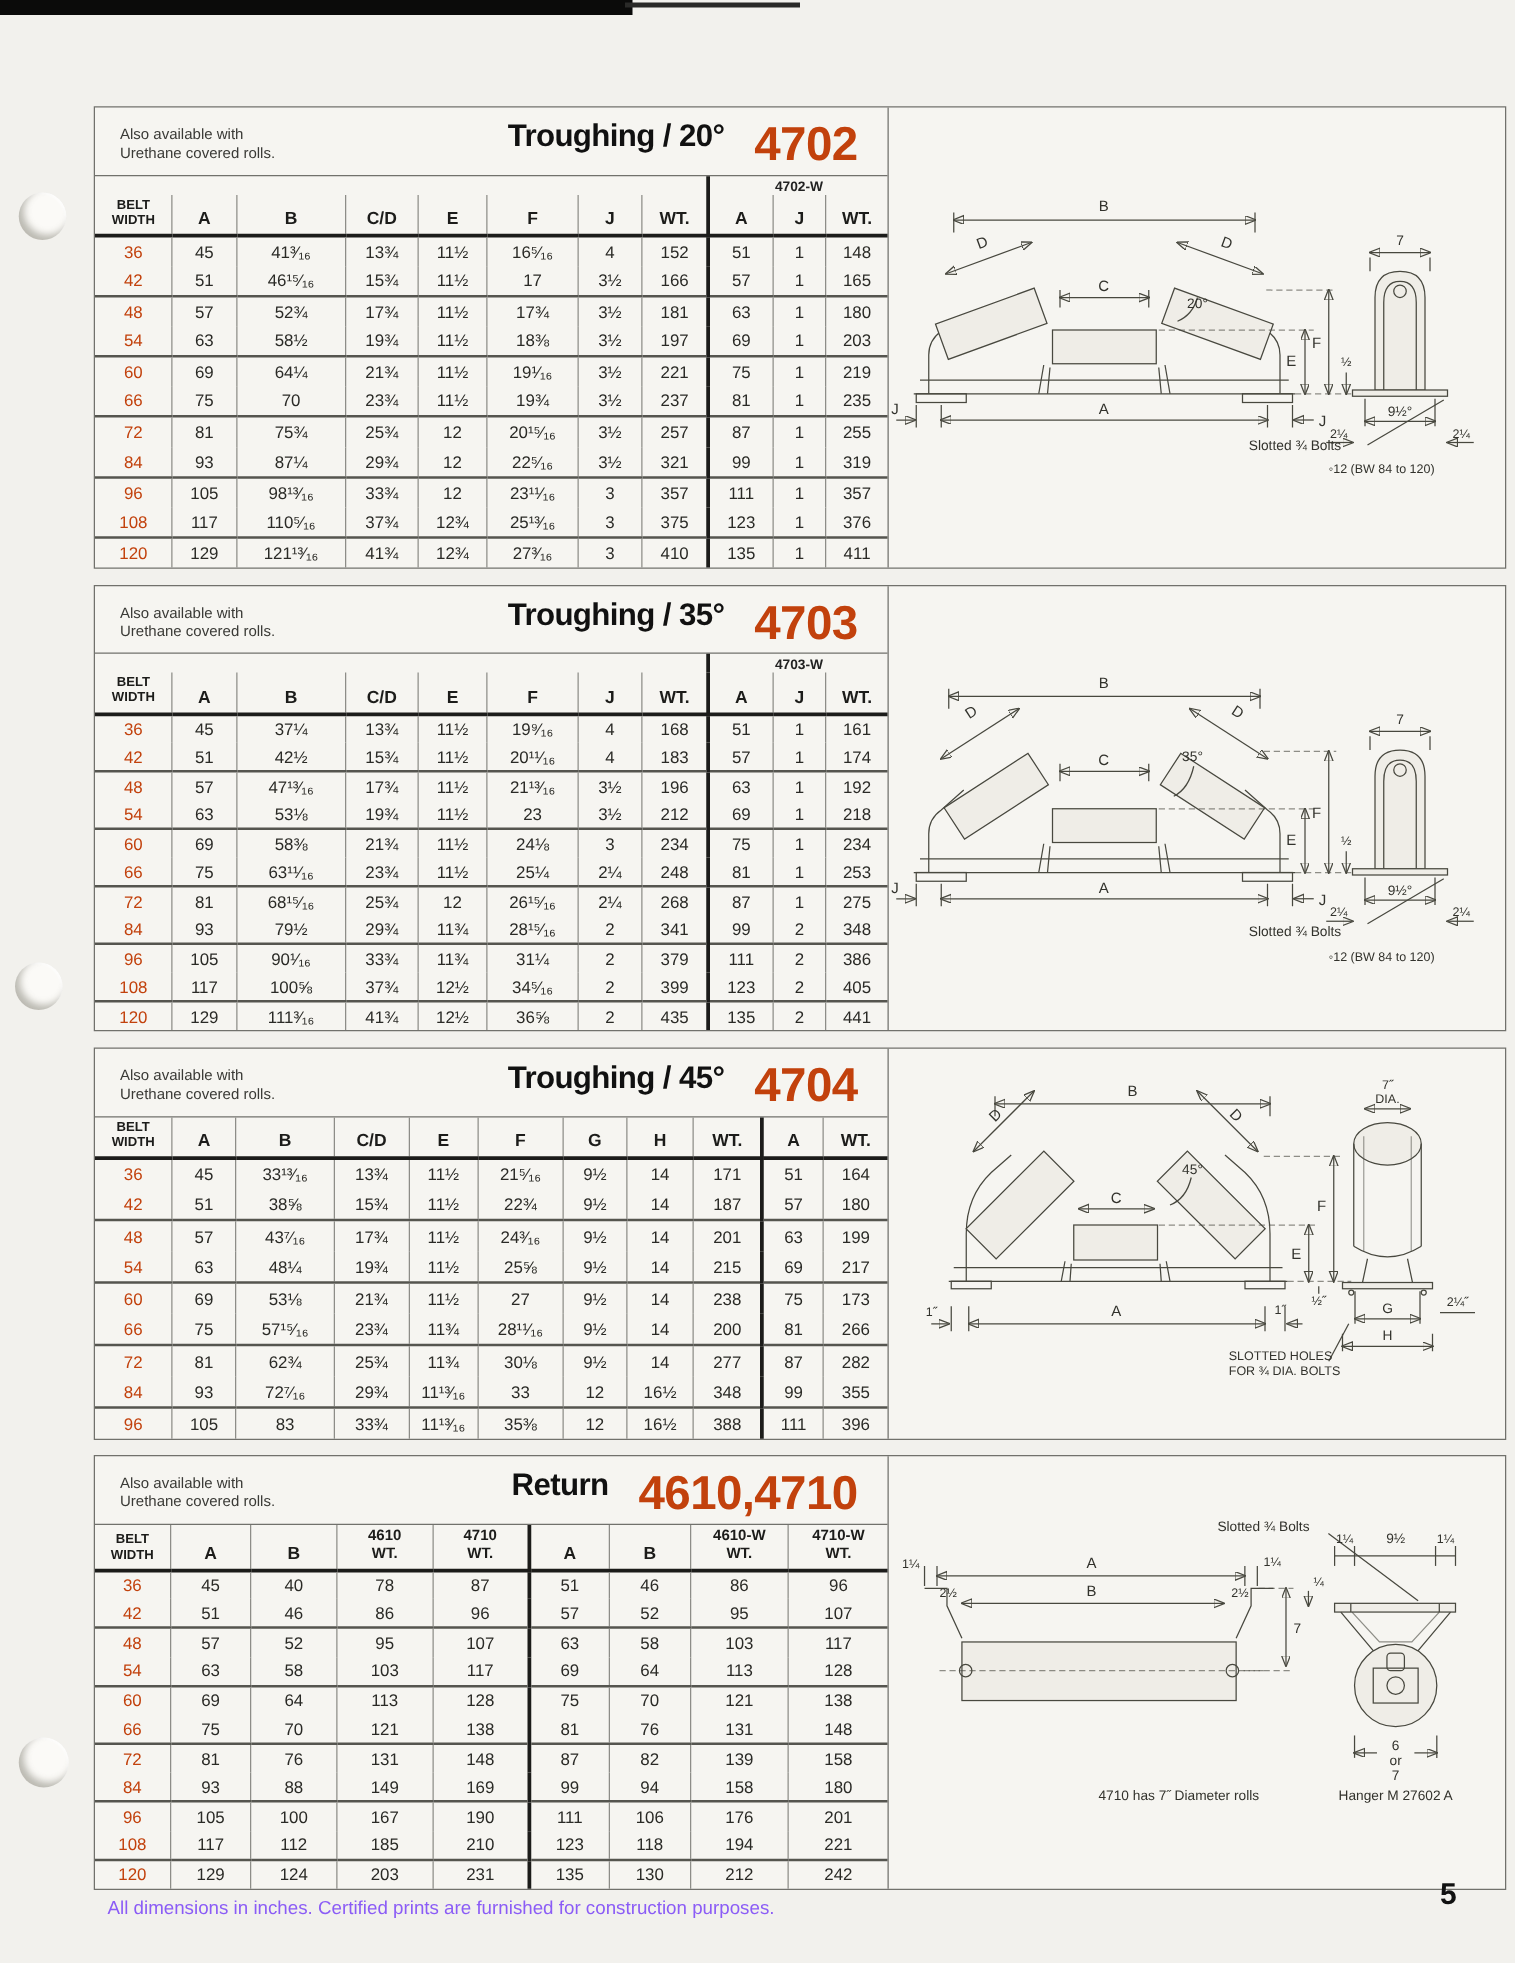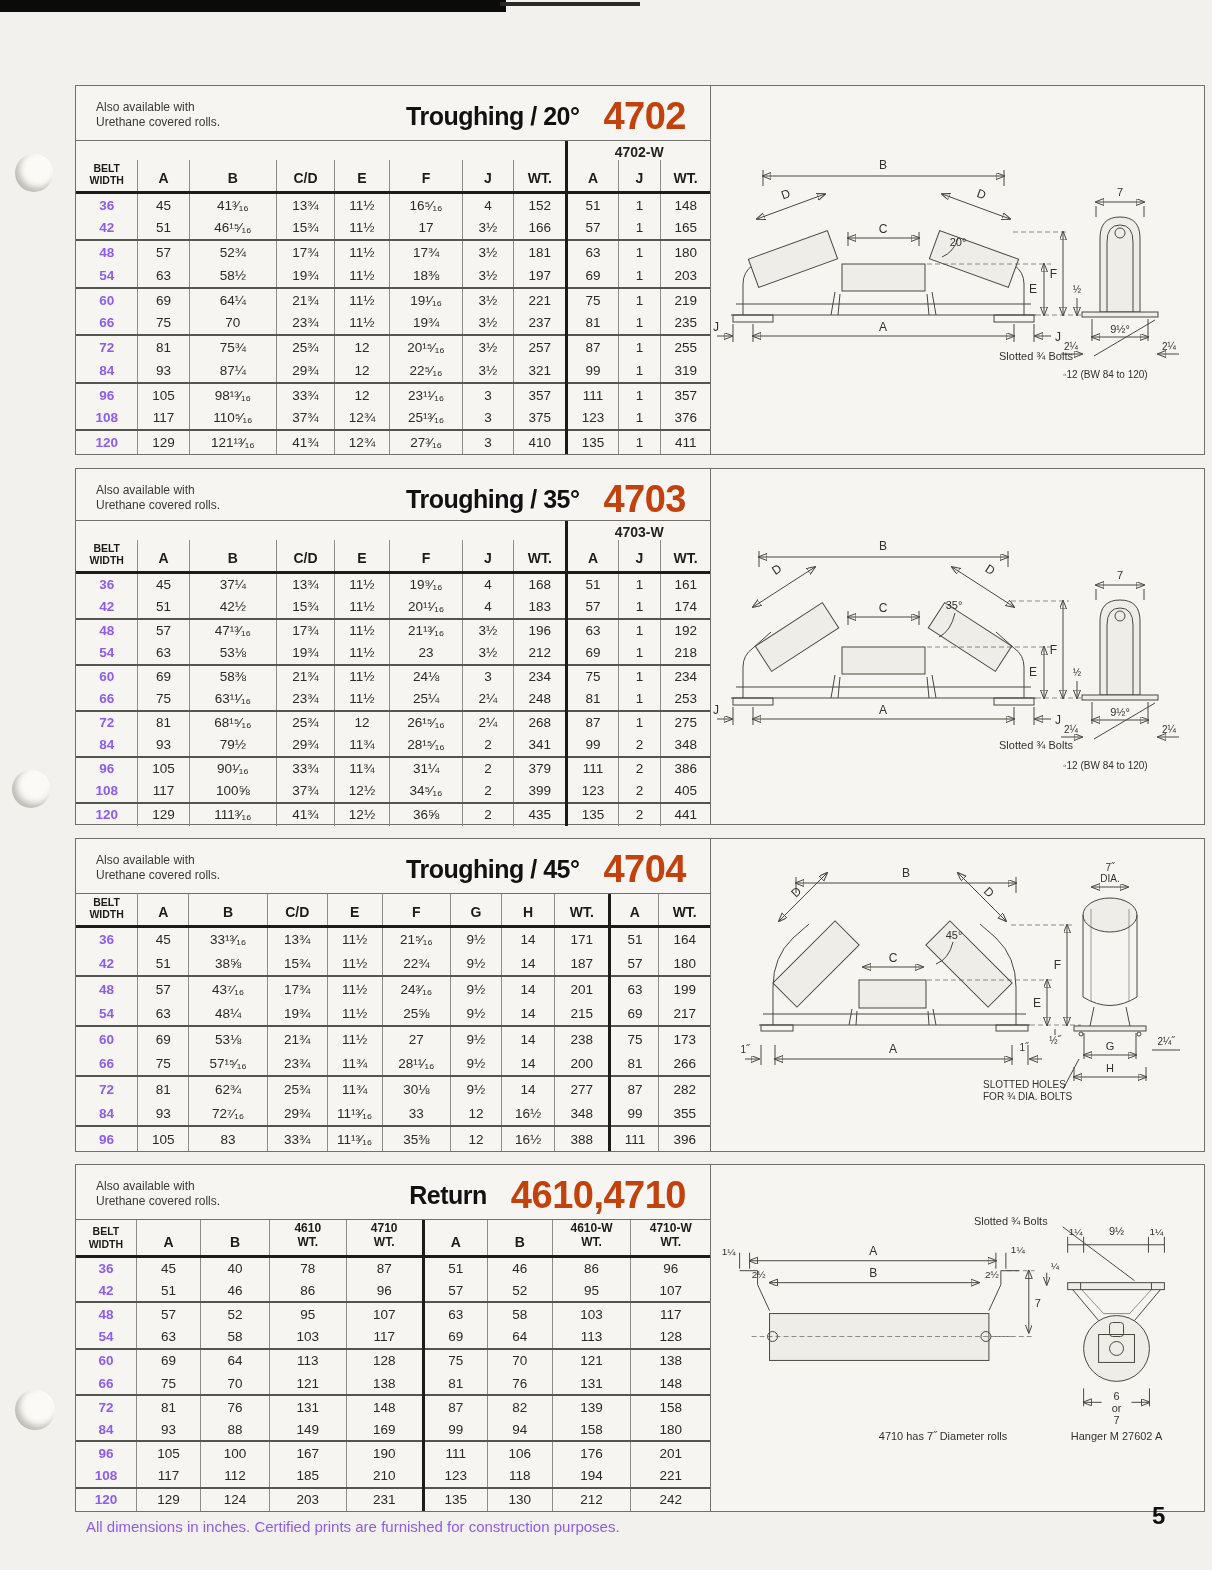--- a/index.html
+++ b/index.html
@@ -6,32 +6,32 @@
   html,body { width:1212px; height:1570px; }
   body { position:relative; background:#f2f1ed; font-family:"Liberation Sans","DejaVu Sans",sans-serif; color:#1e1e1c; overflow:hidden; }
   .topbar { position:absolute; top:0; left:0; width:506px; height:12px; background:#0b0b0a; }
   .topbar2 { position:absolute; top:2px; left:500px; width:140px; height:4px; background:#2a2a28; }
   .hole { position:absolute; border-radius:50%; background:#fbfaf7; box-shadow: inset 4px -4px 6px rgba(110,108,95,.45), inset -1px 1px 2px rgba(255,255,255,.9); }
   .panel { position:absolute; left:75px; width:1130px; border:1px solid #71716c; background:#f6f5f1; display:flex; }
   .panel-left { width:635px; border-right:1px solid #71716c; display:flex; flex-direction:column; }
   .panel-right { flex:1; position:relative; }
   .panel-head { display:flex; justify-content:space-between; align-items:flex-start; padding:9px 24px 2px 20px; border-bottom:1px solid #71716c; min-height:52px; }
   .note { font-size:12px; line-height:1.25; color:#3a3a36; padding-top:5px; }
-  .title { white-space:nowrap; display:flex; align-items:center; gap:24px; }
+  .title { white-space:nowrap; display:flex; align-items:flex-start; gap:24px; }
   .title-main { font-weight:bold; font-size:25px; letter-spacing:-.5px; color:#111; }
   .title-code { font-weight:bold; font-size:38px; letter-spacing:-.5px; color:#c2410c; }
   table.spec { border-collapse:collapse; width:100%; table-layout:fixed; flex:1; }
   table.spec th, table.spec td { text-align:center; padding:1px 2px; border-left:1px solid #8d8d88; font-size:13.5px; }
   table.spec th:first-child, table.spec td:first-child { border-left:none; }
-  tr.group-row th { border-left:none; border-bottom:none; font-size:14px; font-weight:bold; padding:3px 0 0; color:#222; }
+  tr.group-row th { border-left:none; border-bottom:none; font-size:11px; font-weight:bold; padding:3px 0 0; color:#222; }
   tr.cols th { font-weight:bold; font-size:14px; padding:2px 2px 5px; border-bottom:3px solid #1c1c1a; vertical-align:bottom; color:#1c1c1a; }
   tr.cols th.bw-head { font-size:10.5px; line-height:1.15; }
   tr.cols th.stacked { font-size:12px; line-height:1.15; }
   tbody td { height:23px; color:#2a2a26; }
-  tbody td.bw { font-weight:bold; color:#8b5cf6; }
+  tbody td.bw { font-weight:normal; color:#c2410c; }
   tbody tr.grp td { border-top:2px solid #55554f; }
   tbody tr:first-child td { border-top:none; }
   .div-right { border-right:3px solid #1c1c1a !important; }
   .footer { position:absolute; left:86px; top:1518px; font-size:15px; color:#8b5cf6; }
   .page-num { position:absolute; left:1152px; top:1502px; font-size:24px; font-weight:bold; color:#111; }
   .diag { position:absolute; inset:0; width:100%; height:100%; }
   .diag line, .diag path, .diag rect, .diag ellipse, .diag circle { stroke:#48483f; stroke-width:1; fill:none; }
   .diag .roll { fill:#efede7; }
   .diag .dash { stroke-dasharray:5 3; opacity:.6; }
   .diag text { fill:#32322c; font-size:12px; stroke:none; font-family:inherit; }

